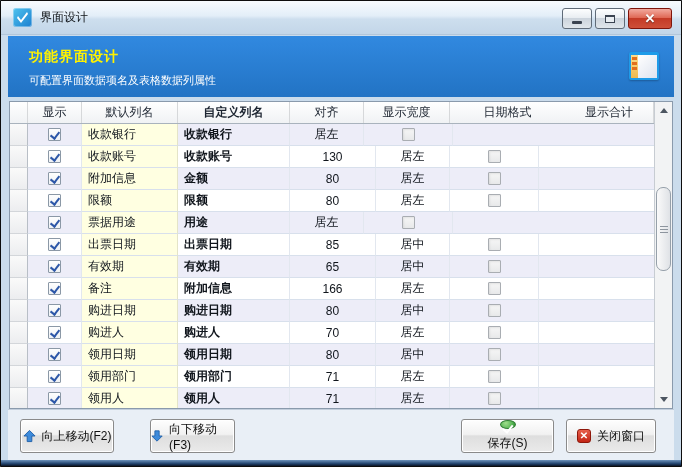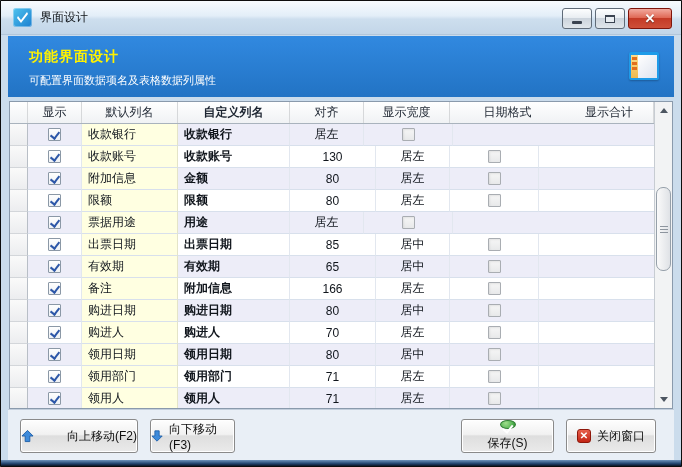--- a/index.html
+++ b/index.html
@@ -100,21 +100,21 @@
   .sb-thumb i { display:block; width:8px; height:1px; background:#8D959E; }
 
   
   .footer { position:absolute; left:7px; right:7px; top:408px; height:52px;
             background:#E9EFF6; border-top:1px solid #C2CEDC; }
   .btn { position:absolute; top:9px; height:34px; border:1px solid #8A8A8A; border-radius:3px;
          background:linear-gradient(#FEFEFE,#F1F1F1 45%,#DEDEDE 50%,#EAEAEA);
          box-shadow:inset 0 0 0 1px #FFFFFF;
          display:flex; align-items:center; justify-content:center; gap:6px;
          font-size:12px; color:#101010; cursor:default; }
-  .btn-up { left:12px; width:118px;justify-content:space-between; }
+  .btn-up { left:12px; width:94px; }
   .btn-down { left:142px; width:85px; }
   .btn-save { left:453px; width:93px;flex-direction:column; }
   .btn-close { left:558px; width:90px; }
 
   .ico-arrow { width:13px; height:14px; }
   .ico-save { width:16px; height:16px; border-radius:50%;
               background:radial-gradient(circle at 35% 30%,#9FDE8C,#4CAE4C 70%,#2F8A30);
               border:1px solid #2E7D32; position:relative; }
   .ico-save::after { content:""; position:absolute; left:4px; top:2px; width:4px; height:8px;
               border:solid #fff; border-width:0 2px 2px 0; transform:rotate(40deg); }

